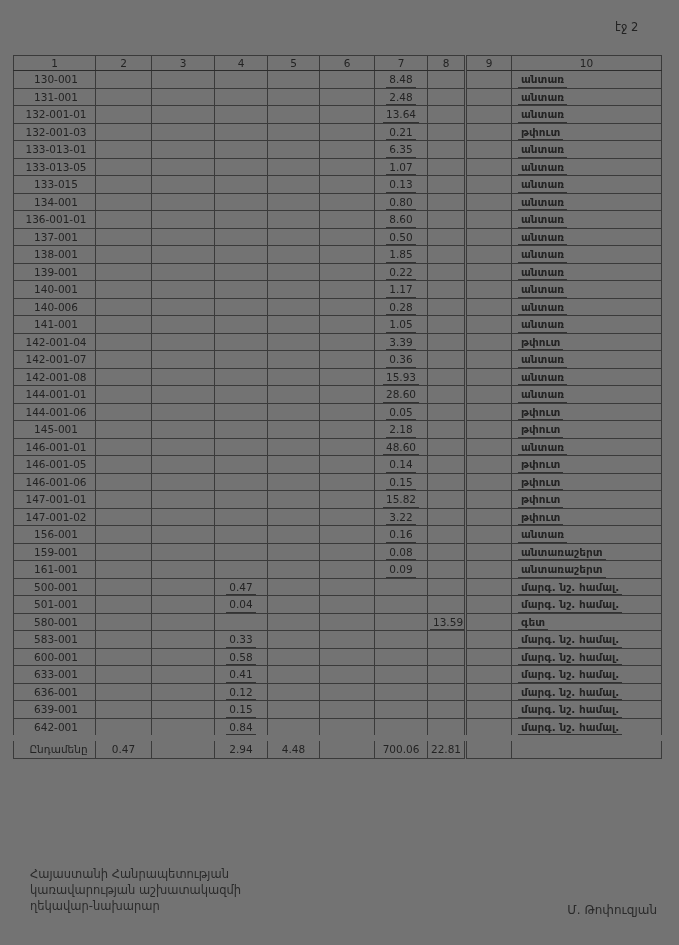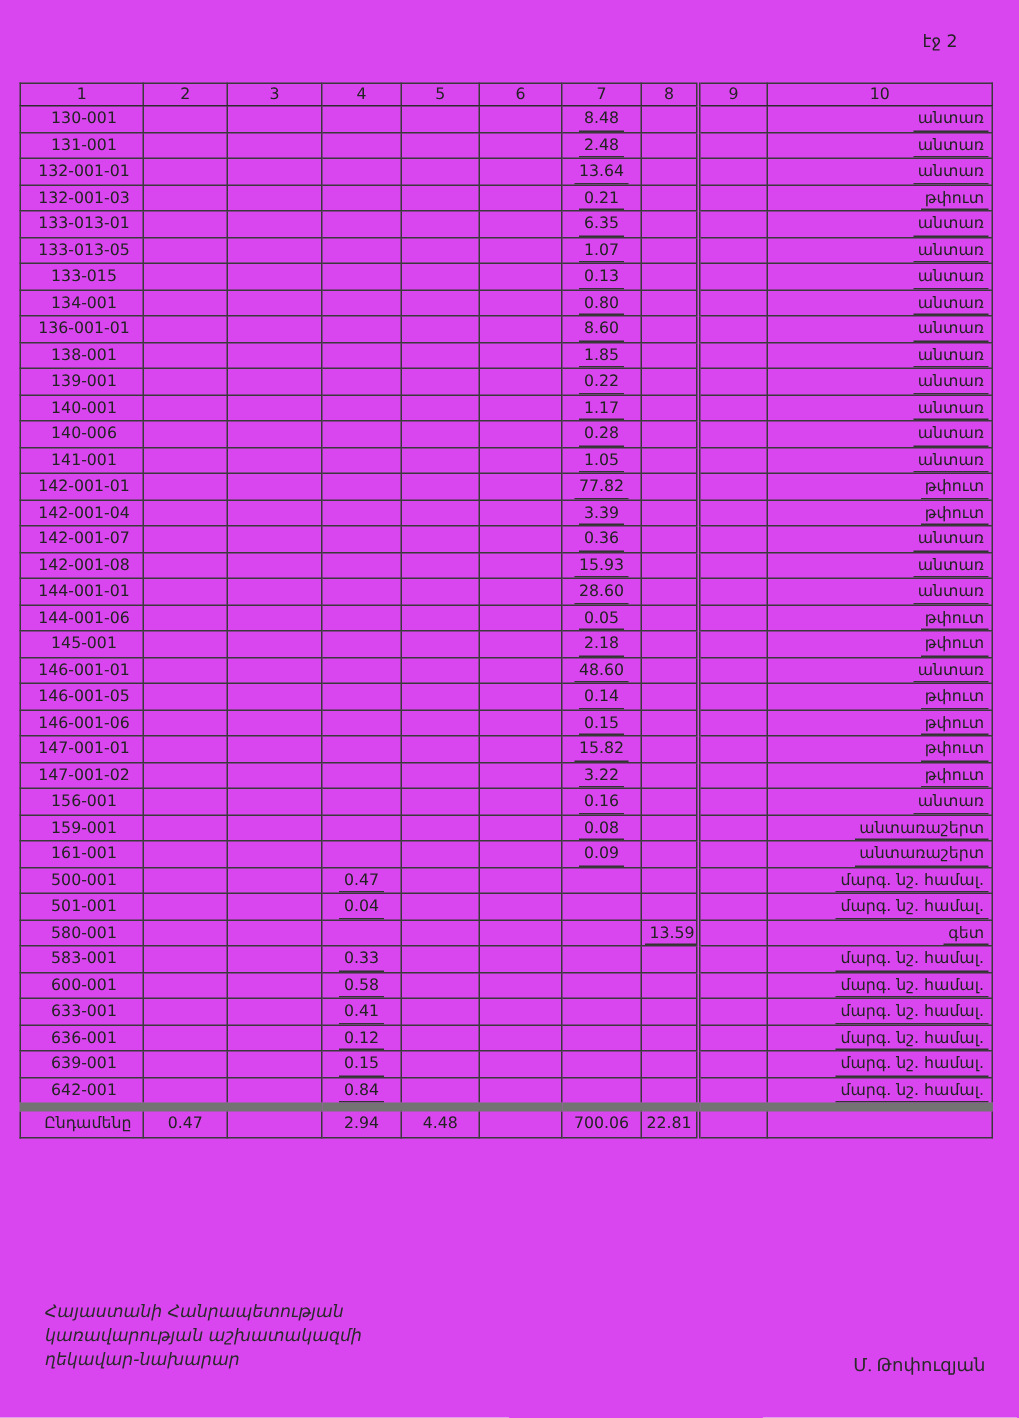--- a/index.html
+++ b/index.html
@@ -6,21 +6,21 @@
     margin: 0;
     padding: 0;
     background: #e8e8e8;
     font-family: "DejaVu Sans", sans-serif;
   }
   .page {
     position: relative;
     width: 679px;
     height: 945px;
     margin: 0 auto;
-    background: #d946ef;
+    background: #737373;
     color: #1f1f1f;
     overflow: hidden;
   }
   .page-label {
     position: absolute;
     top: 20px;
     left: 615px;
     font-size: 11.5px;
     color: #222;
   }
@@ -46,49 +46,47 @@
   .doc-table thead th {
     height: 14px;
     text-align: center;
     vertical-align: middle;
     border-bottom: 1px solid #2c2c2c;
   }
   .doc-table td.col1 { text-align: center; padding-left: 5px; vertical-align: middle; }
   .doc-table td.col2, .doc-table td.col3, .doc-table td.col4,
   .doc-table td.col5, .doc-table td.col6, .doc-table td.col7,
   .doc-table td.col8, .doc-table td.col9 { text-align: center; }
-  .doc-table td.col10 { text-align: right; padding-left: 6px; }
+  .doc-table td.col10 { text-align: left; padding-left: 6px; font-weight: bold; }
   .doc-table td.col9, .doc-table th.col9 { border-left: 3px double #3a3a3a; }
   .doc-table .u {
     display: inline-block;
     border-bottom: 1px solid #333;
     padding: 0 3px 1px 3px;
     line-height: 1.15;
   }
   .doc-table tr.total-row td {
     vertical-align: middle;
     border-top: 6px solid #737373;
   }
   .doc-table tr.total-row td.col1 { padding-left: 10px; }
   .footer-block {
     position: absolute;
     top: 866px;
     left: 30px;
     font-size: 11.5px;
     line-height: 16px;
     color: #2a2a2a;
-    font-style: italic;
   }
   .signature {
     position: absolute;
     top: 903px;
     right: 22px;
     font-size: 12px;
     color: #2a2a2a;
-    font-family: Liberation Serif, serif;
   }
 </style>
 </head>
 <body>
 
 <div class="page">
 
   <div class="page-label">էջ 2</div>
 
   <table class="doc-table">
@@ -221,20 +219,32 @@
           <td class="col3"></td>
           <td class="col4"></td>
           <td class="col5"></td>
           <td class="col6"></td>
           <td class="col7"><span class="u">8.60</span></td>
           <td class="col8"></td>
           <td class="col9"></td>
           <td class="col10"><span class="u">անտառ</span></td>
         </tr>
         <tr class="data-row">
+          <td class="col1"><span class="plain">137-001</span></td>
+          <td class="col2"></td>
+          <td class="col3"></td>
+          <td class="col4"></td>
+          <td class="col5"></td>
+          <td class="col6"></td>
+          <td class="col7"><span class="u">0.50</span></td>
+          <td class="col8"></td>
+          <td class="col9"></td>
+          <td class="col10"><span class="u">անտառ</span></td>
+        </tr>
+        <tr class="data-row">
           <td class="col1"><span class="plain">138-001</span></td>
           <td class="col2"></td>
           <td class="col3"></td>
           <td class="col4"></td>
           <td class="col5"></td>
           <td class="col6"></td>
           <td class="col7"><span class="u">1.85</span></td>
           <td class="col8"></td>
           <td class="col9"></td>
           <td class="col10"><span class="u">անտառ</span></td>
@@ -279,32 +289,20 @@
           <td class="col1"><span class="plain">141-001</span></td>
           <td class="col2"></td>
           <td class="col3"></td>
           <td class="col4"></td>
           <td class="col5"></td>
           <td class="col6"></td>
           <td class="col7"><span class="u">1.05</span></td>
           <td class="col8"></td>
           <td class="col9"></td>
           <td class="col10"><span class="u">անտառ</span></td>
-        </tr>
-        <tr class="data-row">
-          <td class="col1"><span class="plain">142-001-01</span></td>
-          <td class="col2"></td>
-          <td class="col3"></td>
-          <td class="col4"></td>
-          <td class="col5"></td>
-          <td class="col6"></td>
-          <td class="col7"><span class="u">77.82</span></td>
-          <td class="col8"></td>
-          <td class="col9"></td>
-          <td class="col10"><span class="u">թփուտ</span></td>
         </tr>
         <tr class="data-row">
           <td class="col1"><span class="plain">142-001-04</span></td>
           <td class="col2"></td>
           <td class="col3"></td>
           <td class="col4"></td>
           <td class="col5"></td>
           <td class="col6"></td>
           <td class="col7"><span class="u">3.39</span></td>
           <td class="col8"></td>

